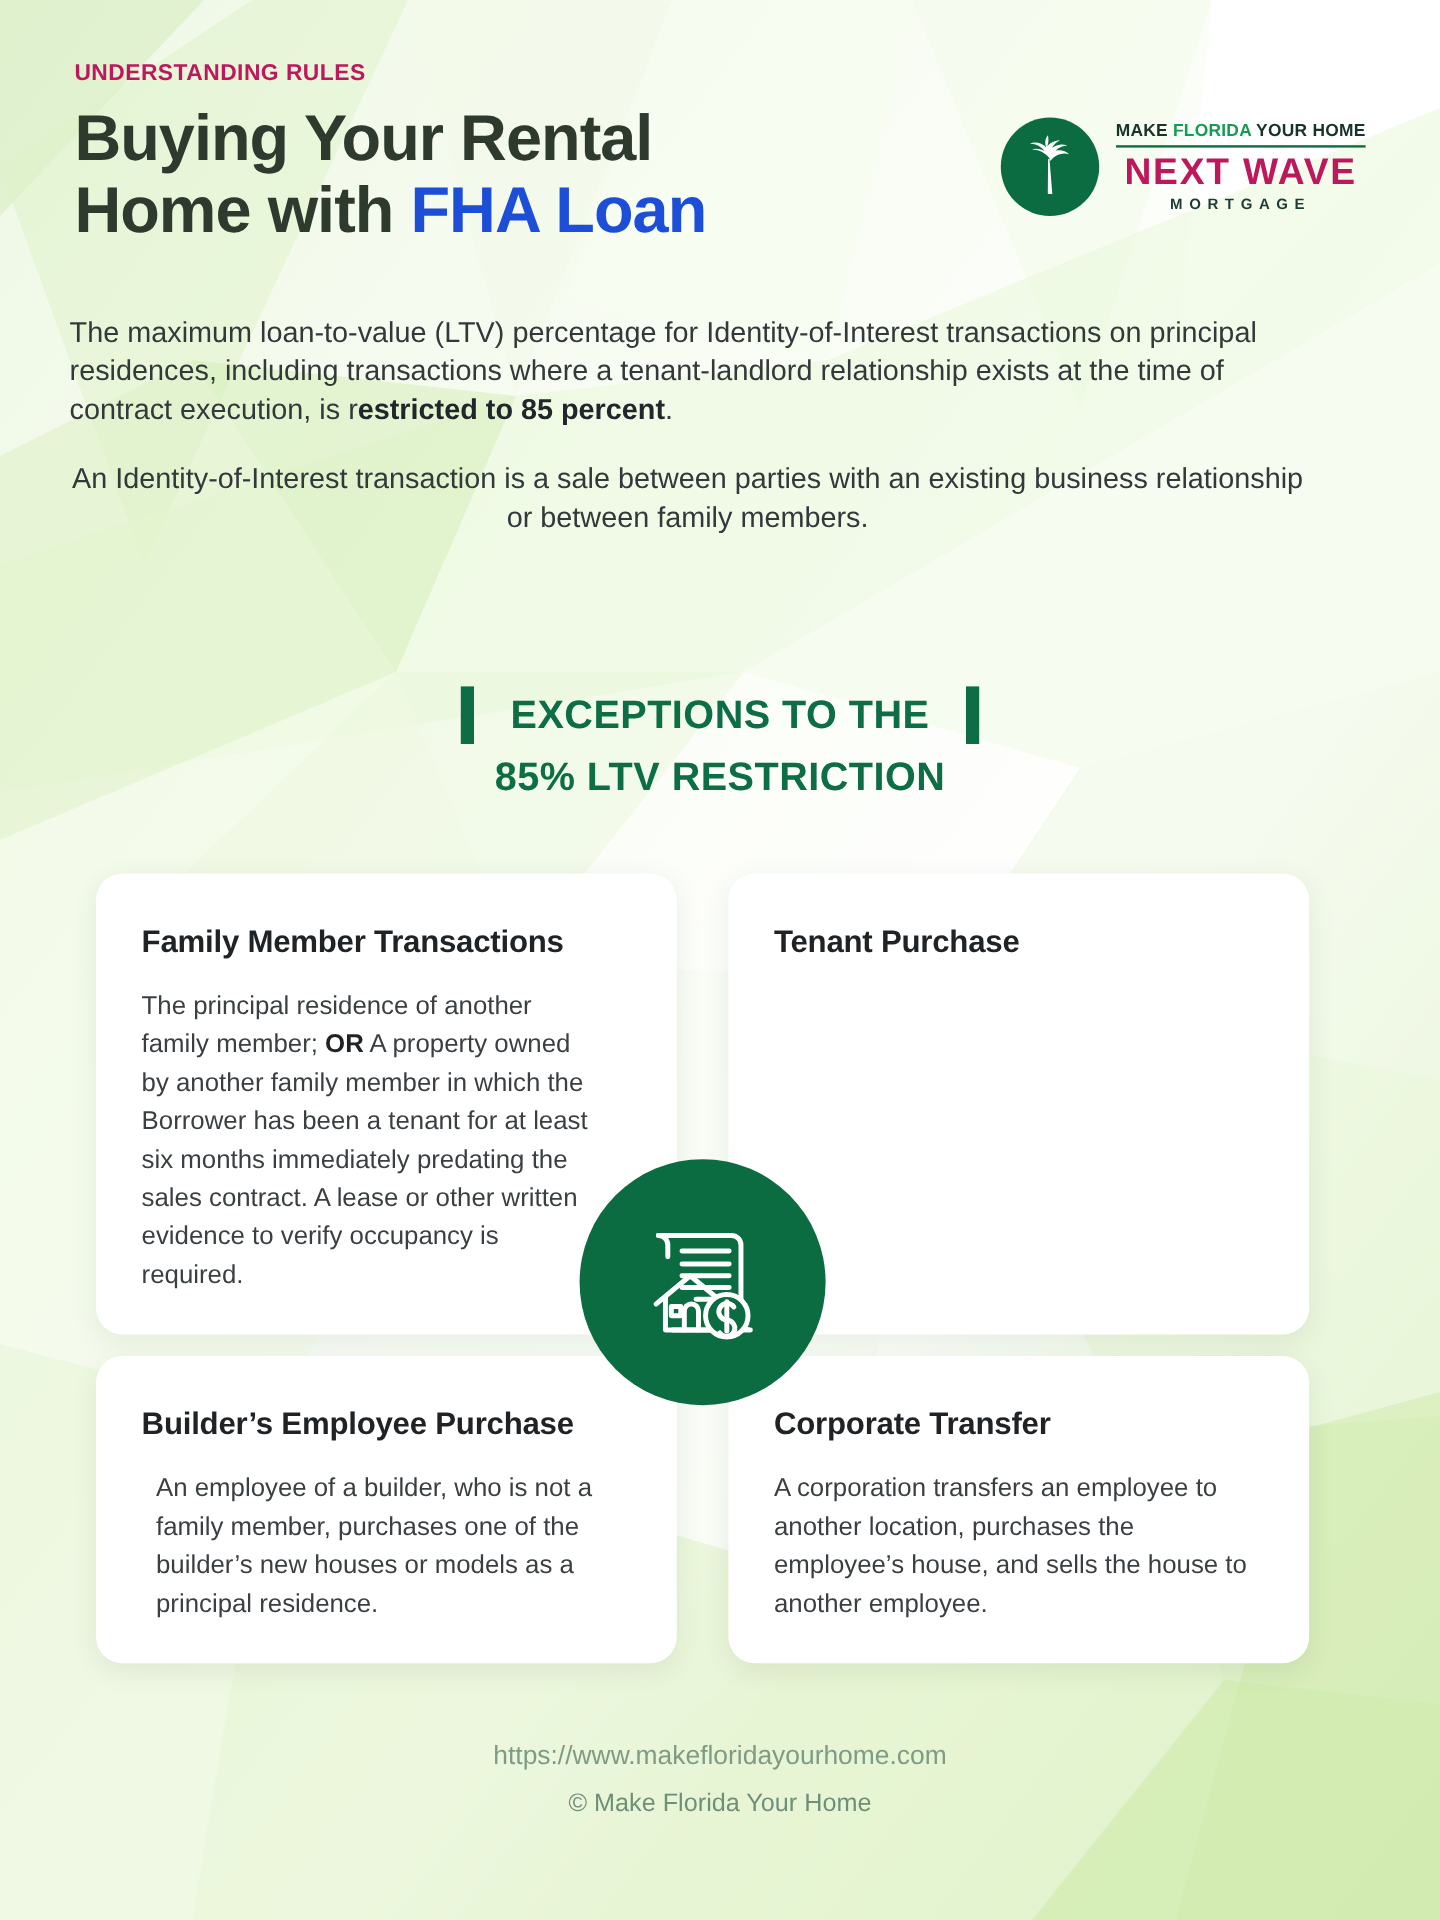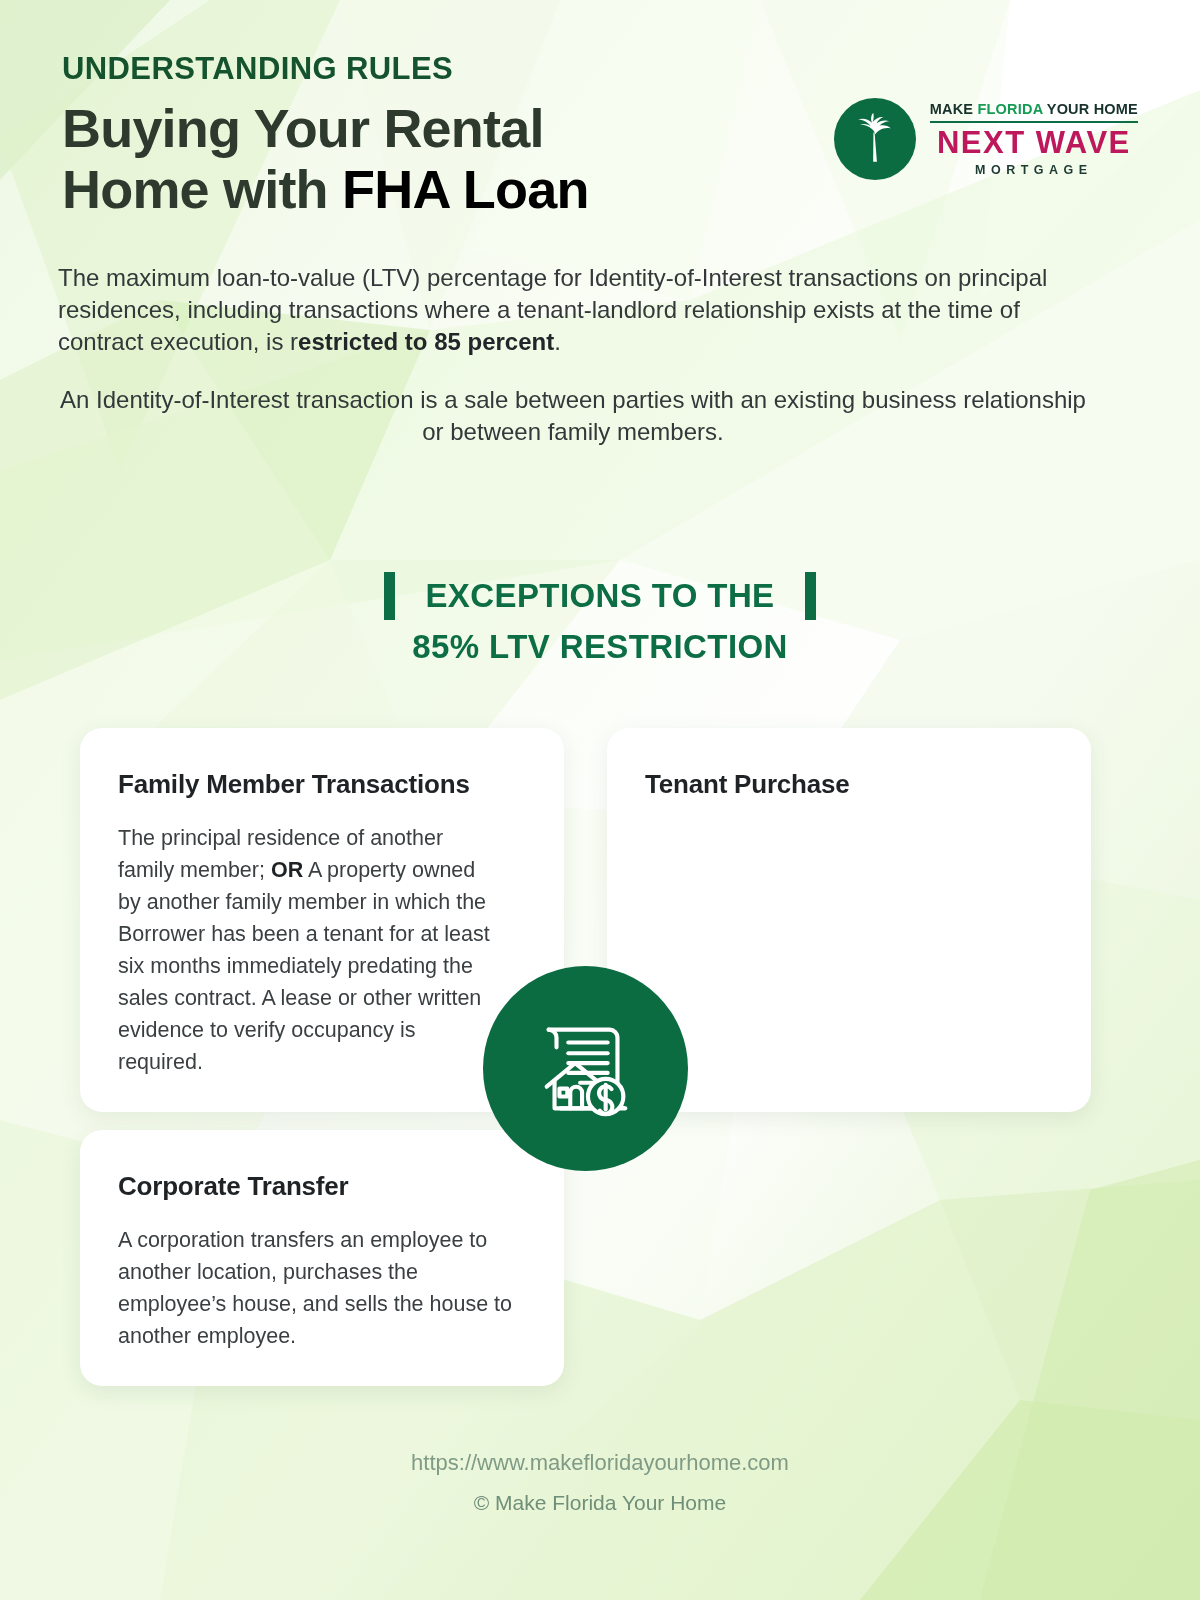--- a/index.html
+++ b/index.html
@@ -31,37 +31,37 @@
 
   
   .header {
     position: absolute;
     z-index: 3;
     top: 52px;
     left: 62px;
     right: 62px;
   }
   .eyebrow {
-    font-size: 31px;
+    font-size: 19px;
     font-weight: bold;
     letter-spacing: 0.4px;
-    color: #14532d;
+    color: #be185d;
     margin: 0 0 12px 0;
     line-height: 1.1;
   }
   .title {
     font-size: 54px;
     font-weight: bold;
     line-height: 1.12;
     letter-spacing: -0.8px;
     color: #2e3a2e;
     margin: 0;
     max-width: 660px;
   }
-  .title .accent { color: #000000; }
+  .title .accent { color: #1d4ed8; }
 
   .logo-block {
     position: absolute;
     top: 46px;
     right: 0;
     display: flex;
     align-items: center;
     gap: 14px;
   }
   .logo-mark {
@@ -328,20 +328,24 @@
     <div class="card card-top card-1">
       <h3>Family Member Transactions</h3>
       <p><span>The principal residence of another family member; </span><b>OR</b><span> A property owned by another family member in which the Borrower has been a tenant for at least six months immediately predating the sales contract. A lease or other written evidence to verify occupancy is required.</span></p>
     </div>
 
     <div class="card card-top card-2">
       <h3>Tenant Purchase</h3>
       <p></p>
     </div>
 
+    <div class="card card-bot card-3">
+      <h3>Builder’s Employee Purchase</h3>
+      <p>An employee of a builder, who is not a family member, purchases one of the builder’s new houses or models as a principal residence.</p>
+    </div>
 
     <div class="card card-bot card-4">
       <h3>Corporate Transfer</h3>
       <p>A corporation transfers an employee to another location, purchases the employee’s house, and sells the house to another employee.</p>
     </div>
 
   </div>
 
   <div class="medallion">
     <svg width="118" height="118" viewBox="0 0 120 120" xmlns="http://www.w3.org/2000/svg">

